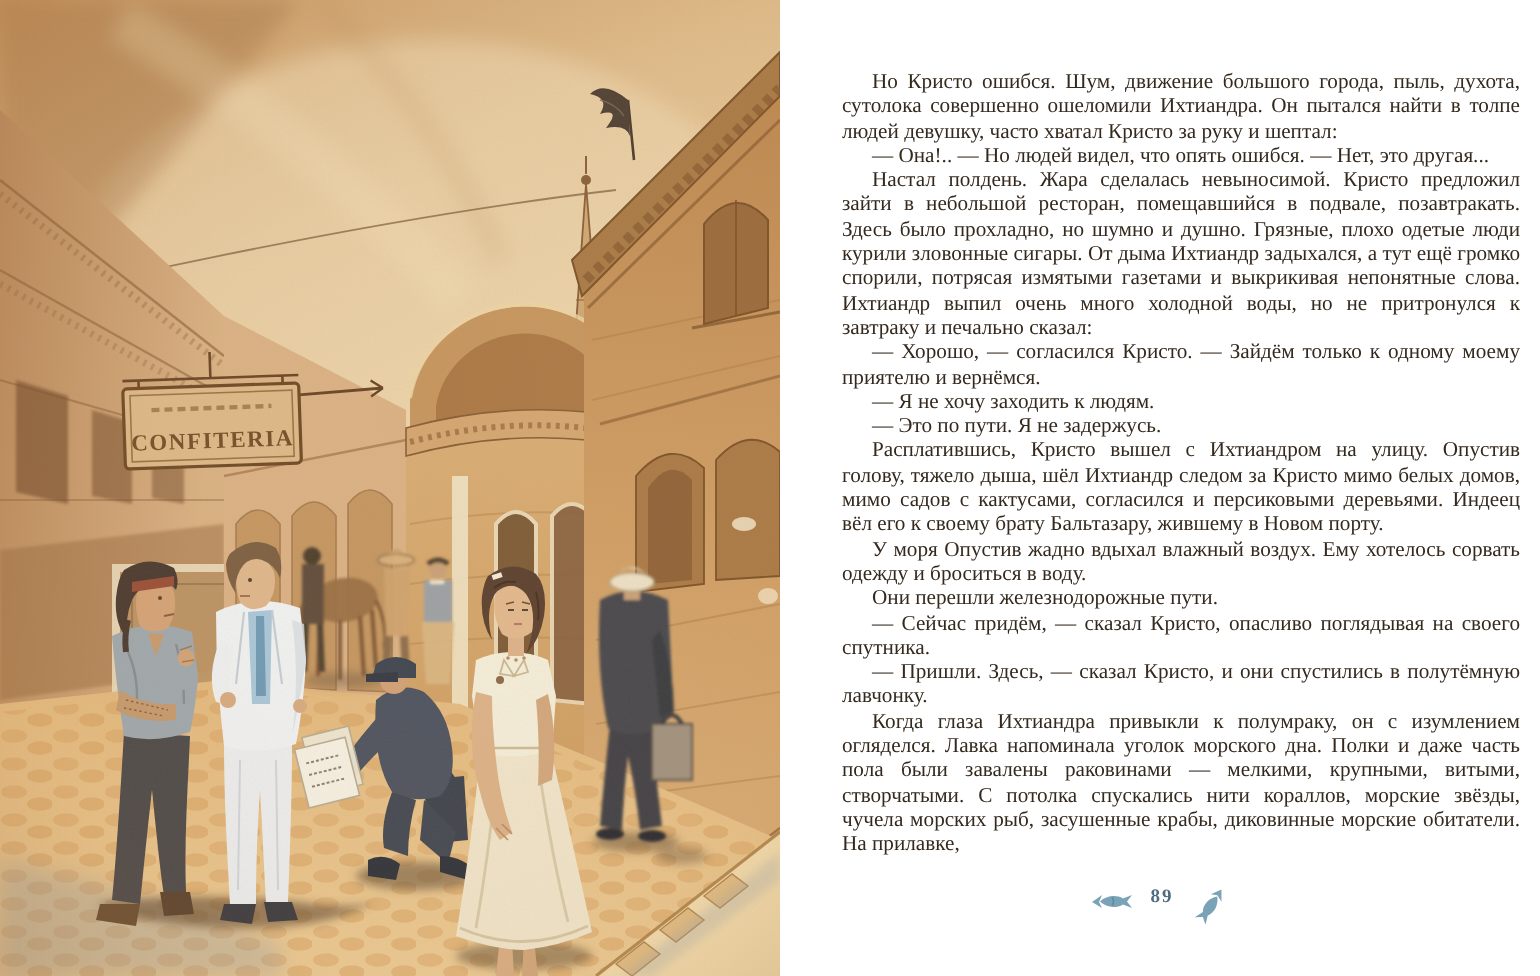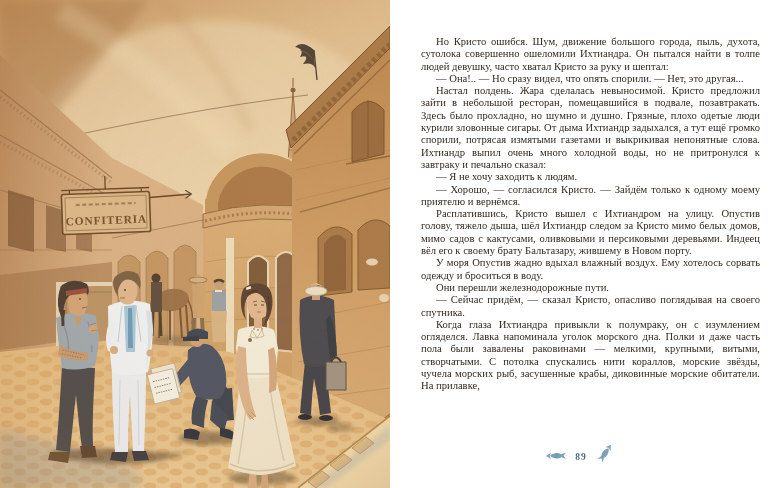--- a/index.html
+++ b/index.html
@@ -3,21 +3,21 @@
 <meta charset="utf-8">
 <style>
   html,body{margin:0;padding:0;background:#ffffff;}
   body{width:770px;height:488px;overflow:hidden;font-family:"Liberation Serif",serif;}
   .spread{position:relative;width:770px;height:368px;background:#ffffff;}
   .page-left{position:absolute;left:0;top:0;width:390px;height:488px;overflow:hidden;}
   .page-left svg{display:block;width:390px;height:488px;}
   .page-right{position:absolute;left:390px;top:0;width:380px;height:488px;background:#ffffff;}
   .text-block{position:absolute;left:31px;top:36px;width:339px;color:#34291e;}
   .text-block p{margin:0;text-indent:15px;font-size:10.6px;line-height:12.3px;text-align:justify;hyphens:auto;-webkit-hyphens:auto;}
-  .footer{position:absolute;left:0;right:0;top:444px;display:flex;justify-content:center;align-items:flex-end;gap:8px;}
+  .footer{position:absolute;left:0;right:0;top:444px;display:flex;justify-content:center;align-items:flex-start;gap:8px;}
   .page-num{font-size:9.5px;font-weight:bold;color:#4e6e80;letter-spacing:1px;}
   .fish{display:block;}
   .sign-text{font-family:"Liberation Serif",serif;font-weight:bold;letter-spacing:.8px;}
 </style>
 </head>
 <body>
 
 <div class="spread">
 
   <div class="page-left">
@@ -309,28 +309,30 @@
       </g>
 
       <rect width="390" height="488" fill="url(#vig)"></rect>
       <rect width="390" height="488" filter="url(#grain)"></rect>
     </svg>
   </div>
 
   <div class="page-right">
     <div class="text-block" lang="ru">
         <p>Но Кристо ошибся. Шум, движение большого города, пыль, духота, сутолока совершенно ошеломили Ихтиандра. Он пытался найти в толпе людей девушку, часто хватал Кристо за руку и шептал:</p>
-        <p>— Она!.. — Но сразу видел, что опять спорили. — Нет, это другая...</p>
+        <p>— Она!.. — Но людей видел, что опять ошибся. — Нет, это другая...</p>
         <p>Настал полдень. Жара сделалась невыносимой. Кристо предложил зайти в небольшой ресторан, помещавшийся в подвале, позавтракать. Здесь было прохладно, но шумно и душно. Грязные, плохо одетые люди курили зловонные сигары. От дыма Ихтиандр задыхался, а тут ещё громко спорили, потрясая измятыми газетами и выкрикивая непонятные слова. Ихтиандр выпил очень много холодной воды, но не притронулся к завтраку и печально сказал:</p>
+        <p>— Хорошо, — согласился Кристо. — Зайдём только к одному моему приятелю и вернёмся.</p>
         <p>— Я не хочу заходить к людям.</p>
-        <p>— Хорошо, — согласился Кристо. — Зайдём только к одному моему приятелю и вернёмся.</p>
-        <p>Расплатившись, Кристо вышел с Ихтиандром на улицу. Опустив голову, тяжело дыша, шёл Ихтиандр следом за Кристо мимо белых домов, мимо садов с кактусами, оливковыми и персиковыми деревьями. Индеец вёл его к своему брату Бальтазару, жившему в Новом порту.</p>
+        <p>— Это по пути. Я не задержусь.</p>
+        <p>Расплатившись, Кристо вышел с Ихтиандром на улицу. Опустив голову, тяжело дыша, шёл Ихтиандр следом за Кристо мимо белых домов, мимо садов с кактусами, согласился и персиковыми деревьями. Индеец вёл его к своему брату Бальтазару, жившему в Новом порту.</p>
         <p>У моря Опустив жадно вдыхал влажный воздух. Ему хотелось сорвать одежду и броситься в воду.</p>
         <p>Они перешли железнодорожные пути.</p>
         <p>— Сейчас придём, — сказал Кристо, опасливо поглядывая на своего спутника.</p>
+        <p>— Пришли. Здесь, — сказал Кристо, и они спустились в полутёмную лавчонку.</p>
         <p>Когда глаза Ихтиандра привыкли к полумраку, он с изумлением огляделся. Лавка напоминала уголок морского дна. Полки и даже часть пола были завалены раковинами — мелкими, крупными, витыми, створчатыми. С потолка спускались нити кораллов, морские звёзды, чучела морских рыб, засушенные крабы, диковинные морские обитатели. На прилавке,</p>
       </div>
 
     <div class="footer">
       <svg class="fish" width="22" height="13" viewBox="0 0 22 13">
         <path d="M1,7 L6,3.5 L4.5,7 L6,10 Z M5,6.8 C8,3.8 13,3.2 16.5,5.2 L21,3.5 L18.5,6.8 L21,10 L16.5,8.2 C13,10.4 8,9.8 5,6.8 Z" fill="#7ba3b8"></path>
         <path d="M11,4.6 Q12.5,6.6 11,8.8" stroke="#5d8ba2" stroke-width="0.8" fill="none"></path>
       </svg>
       <span class="page-num">89</span>
       <svg class="fish" width="20" height="18" viewBox="0 0 20 18">

